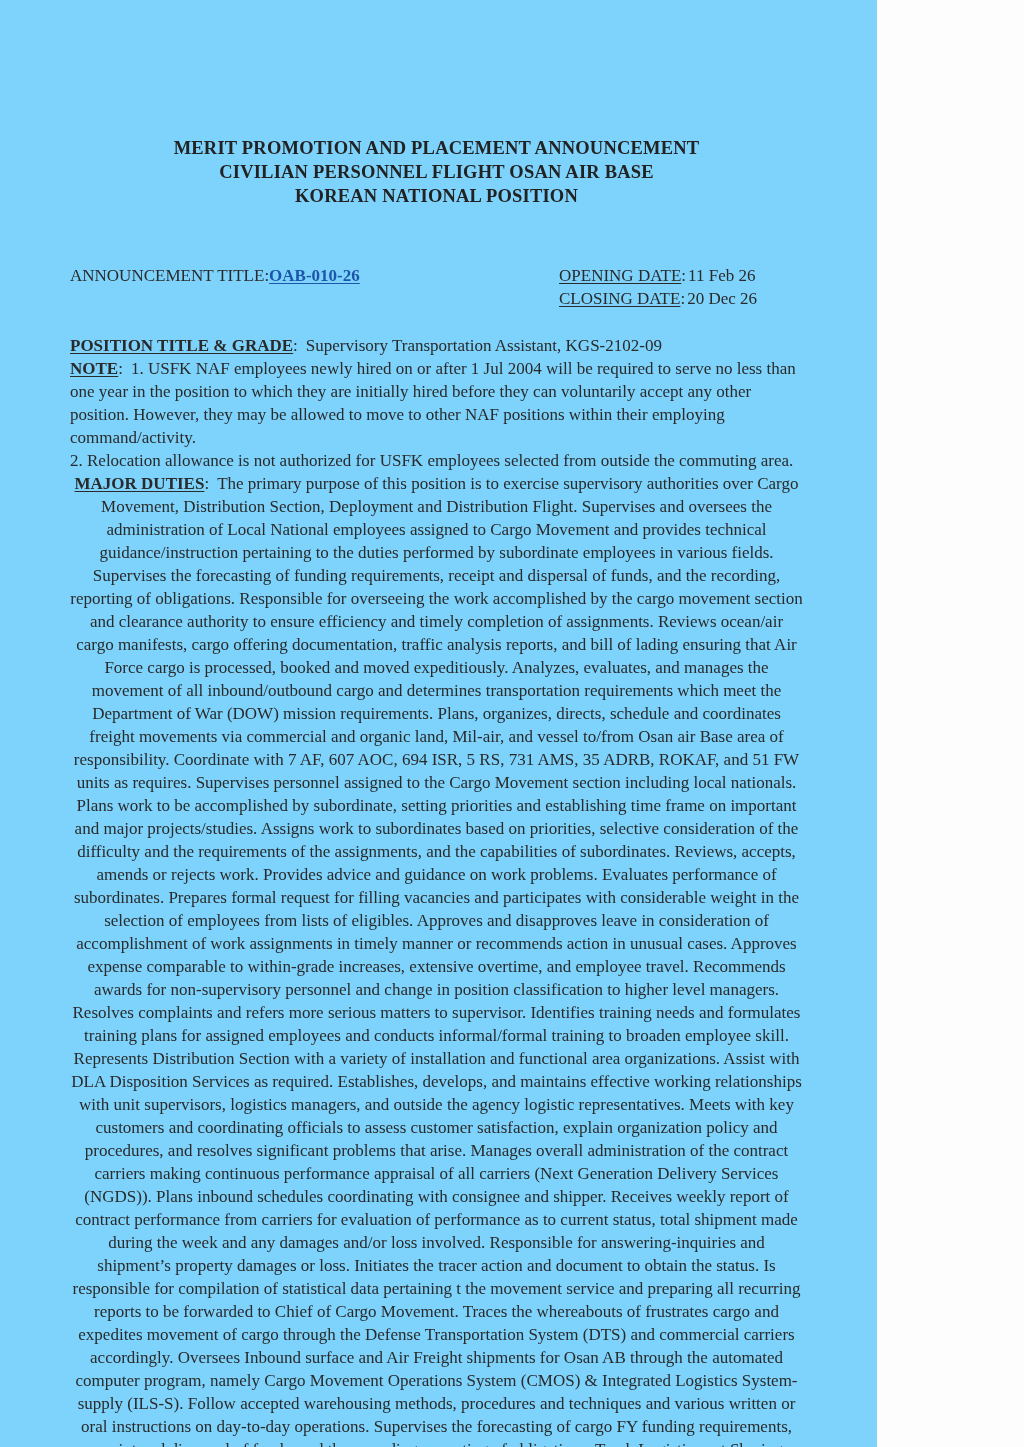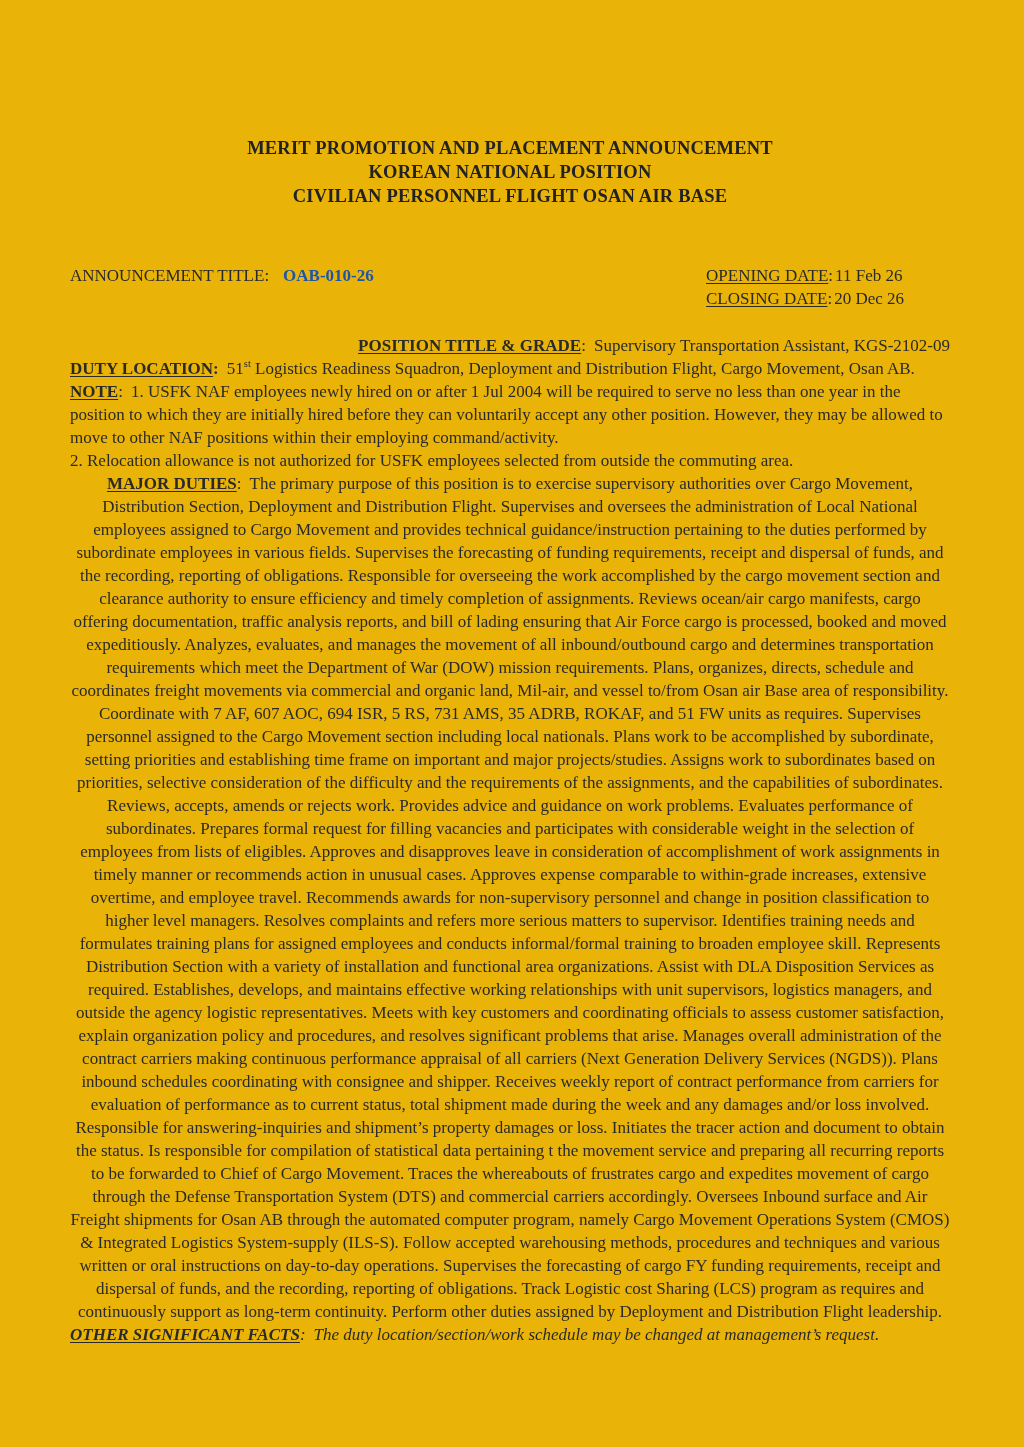--- a/index.html
+++ b/index.html
@@ -11,24 +11,24 @@
     width: 1024px;
     height: 1447px;
     overflow: hidden;
     font-family: "Liberation Serif", serif;
     color: #2a2a2a;
     font-size: 17px;
     line-height: 23px;
   }
   .page {
     box-sizing: border-box;
-    width: 1024px;
+    width: 877px;
     height: 1447px;
     padding: 136px 74px 40px 70px;
-    background: #eab308;
+    background: #7dd3fc;
   }
   .doc-title {
     text-align: center;
     font-weight: bold;
     font-size: 18.5px;
     line-height: 24px;
     color: #222;
     letter-spacing: 0.2px;
   }
   .ann-row {
@@ -43,44 +43,44 @@
   .lbl {
     font-weight: bold;
     text-decoration: underline;
     text-underline-offset: 2px;
   }
   .sep { font-weight: bold; }
   .plain-sep { font-weight: normal; }
   .val { margin-left: 8px; }
   .date-val { margin-left: 2px; }
   .ann-number {
-    margin-left: 14px;
     font-weight: bold;
+    text-decoration: underline;
     text-underline-offset: 2px;
     cursor: pointer;
   }
   .field { margin: 14px 0 0 0; }
-  .field.first { margin-top: 24px; text-align: right; }
+  .field.first { margin-top: 24px; }
   .area-line2 { margin-left: 226px; }
   p.block { margin: 0; }
   .note-block { margin-top: 10px; }
   .duties-block { margin-top: 9px; text-align: center; }
   .facts-block { margin-top: 15px; font-style: italic; }
   .pre { white-space: pre-line; }
   sup.ord { font-size: 0.62em; vertical-align: super; line-height: 0; }
 </style>
 </head>
 <body>
 
 <div class="page">
 
   <header class="doc-title">
     <div class="title-line">MERIT PROMOTION AND PLACEMENT ANNOUNCEMENT</div>
+    <div class="title-line">CIVILIAN PERSONNEL FLIGHT OSAN AIR BASE</div>
     <div class="title-line">KOREAN NATIONAL POSITION</div>
-    <div class="title-line">CIVILIAN PERSONNEL FLIGHT OSAN AIR BASE</div>
   </header>
 
   <div class="ann-row">
     <div class="ann-left">
       <span>ANNOUNCEMENT TITLE:</span><a class="ann-number" style="color: rgb(29, 85, 168);">OAB-010-26</a>
     </div>
     <div class="dates">
       <div class="date-line">
         <span class="u">OPENING DATE</span><span class="plain-sep">:</span><span class="date-val">11 Feb 26</span>
       </div>
@@ -88,23 +88,20 @@
         <span class="u">CLOSING DATE</span><span class="plain-sep">:</span><span class="date-val">20 Dec 26</span>
       </div>
     </div>
   </div>
 
   <p class="block field first">
     <span class="lbl">POSITION TITLE &amp; GRADE</span><span class="sep plain-sep">:</span><span class="val">Supervisory Transportation Assistant, KGS-2102-09</span>
   </p>
 
 
-  <p class="block field">
-    <span class="lbl">DUTY LOCATION</span><span class="sep">:</span><span class="val"><span>51</span><sup class="ord">st</sup><span> Logistics Readiness Squadron, Deployment and Distribution Flight, Cargo Movement, Osan AB.</span></span>
-  </p>
 
 
   <p class="block field note-block">
     <span class="lbl">NOTE</span><span class="sep plain-sep">:</span><span class="val pre">1. USFK NAF employees newly hired on or after 1 Jul 2004 will be required to serve no less than one year in the position to which they are initially hired before they can voluntarily accept any other position. However, they may be allowed to move to other NAF positions within their employing command/activity.
 2. Relocation allowance is not authorized for USFK employees selected from outside the commuting area.</span>
   </p>
 
   <p class="block field duties-block">
     <span class="lbl">MAJOR DUTIES</span><span class="sep plain-sep">:</span><span class="val">The primary purpose of this position is to exercise supervisory authorities over Cargo Movement, Distribution Section, Deployment and Distribution Flight. Supervises and oversees the administration of Local National employees assigned to Cargo Movement and provides technical guidance/instruction pertaining to the duties performed by subordinate employees in various fields. Supervises the forecasting of funding requirements, receipt and dispersal of funds, and the recording, reporting of obligations. Responsible for overseeing the work accomplished by the cargo movement section and clearance authority to ensure efficiency and timely completion of assignments. Reviews ocean/air cargo manifests, cargo offering documentation, traffic analysis reports, and bill of lading ensuring that Air Force cargo is processed, booked and moved expeditiously. Analyzes, evaluates, and manages the movement of all inbound/outbound cargo and determines transportation requirements which meet the Department of War (DOW) mission requirements. Plans, organizes, directs, schedule and coordinates freight movements via commercial and organic land, Mil-air, and vessel to/from Osan air Base area of responsibility. Coordinate with 7 AF, 607 AOC, 694 ISR, 5 RS, 731 AMS, 35 ADRB, ROKAF, and 51 FW units as requires. Supervises personnel assigned to the Cargo Movement section including local nationals. Plans work to be accomplished by subordinate, setting priorities and establishing time frame on important and major projects/studies. Assigns work to subordinates based on priorities, selective consideration of the difficulty and the requirements of the assignments, and the capabilities of subordinates. Reviews, accepts, amends or rejects work. Provides advice and guidance on work problems. Evaluates performance of subordinates. Prepares formal request for filling vacancies and participates with considerable weight in the selection of employees from lists of eligibles. Approves and disapproves leave in consideration of accomplishment of work assignments in timely manner or recommends action in unusual cases. Approves expense comparable to within-grade increases, extensive overtime, and employee travel. Recommends awards for non-supervisory personnel and change in position classification to higher level managers. Resolves complaints and refers more serious matters to supervisor. Identifies training needs and formulates training plans for assigned employees and conducts informal/formal training to broaden employee skill. Represents Distribution Section with a variety of installation and functional area organizations. Assist with DLA Disposition Services as required. Establishes, develops, and maintains effective working relationships with unit supervisors, logistics managers, and outside the agency logistic representatives. Meets with key customers and coordinating officials to assess customer satisfaction, explain organization policy and procedures, and resolves significant problems that arise. Manages overall administration of the contract carriers making continuous performance appraisal of all carriers (Next Generation Delivery Services (NGDS)). Plans inbound schedules coordinating with consignee and shipper. Receives weekly report of contract performance from carriers for evaluation of performance as to current status, total shipment made during the week and any damages and/or loss involved. Responsible for answering-inquiries and shipment’s property damages or loss. Initiates the tracer action and document to obtain the status. Is responsible for compilation of statistical data pertaining t the movement service and preparing all recurring reports to be forwarded to Chief of Cargo Movement. Traces the whereabouts of frustrates cargo and expedites movement of cargo through the Defense Transportation System (DTS) and commercial carriers accordingly. Oversees Inbound surface and Air Freight shipments for Osan AB through the automated computer program, namely Cargo Movement Operations System (CMOS) &amp; Integrated Logistics System-supply (ILS-S). Follow accepted warehousing methods, procedures and techniques and various written or oral instructions on day-to-day operations. Supervises the forecasting of cargo FY funding requirements, receipt and dispersal of funds, and the recording, reporting of obligations. Track Logistic cost Sharing (LCS) program as requires and continuously support as long-term continuity. Perform other duties assigned by Deployment and Distribution Flight leadership.</span>
   </p>

